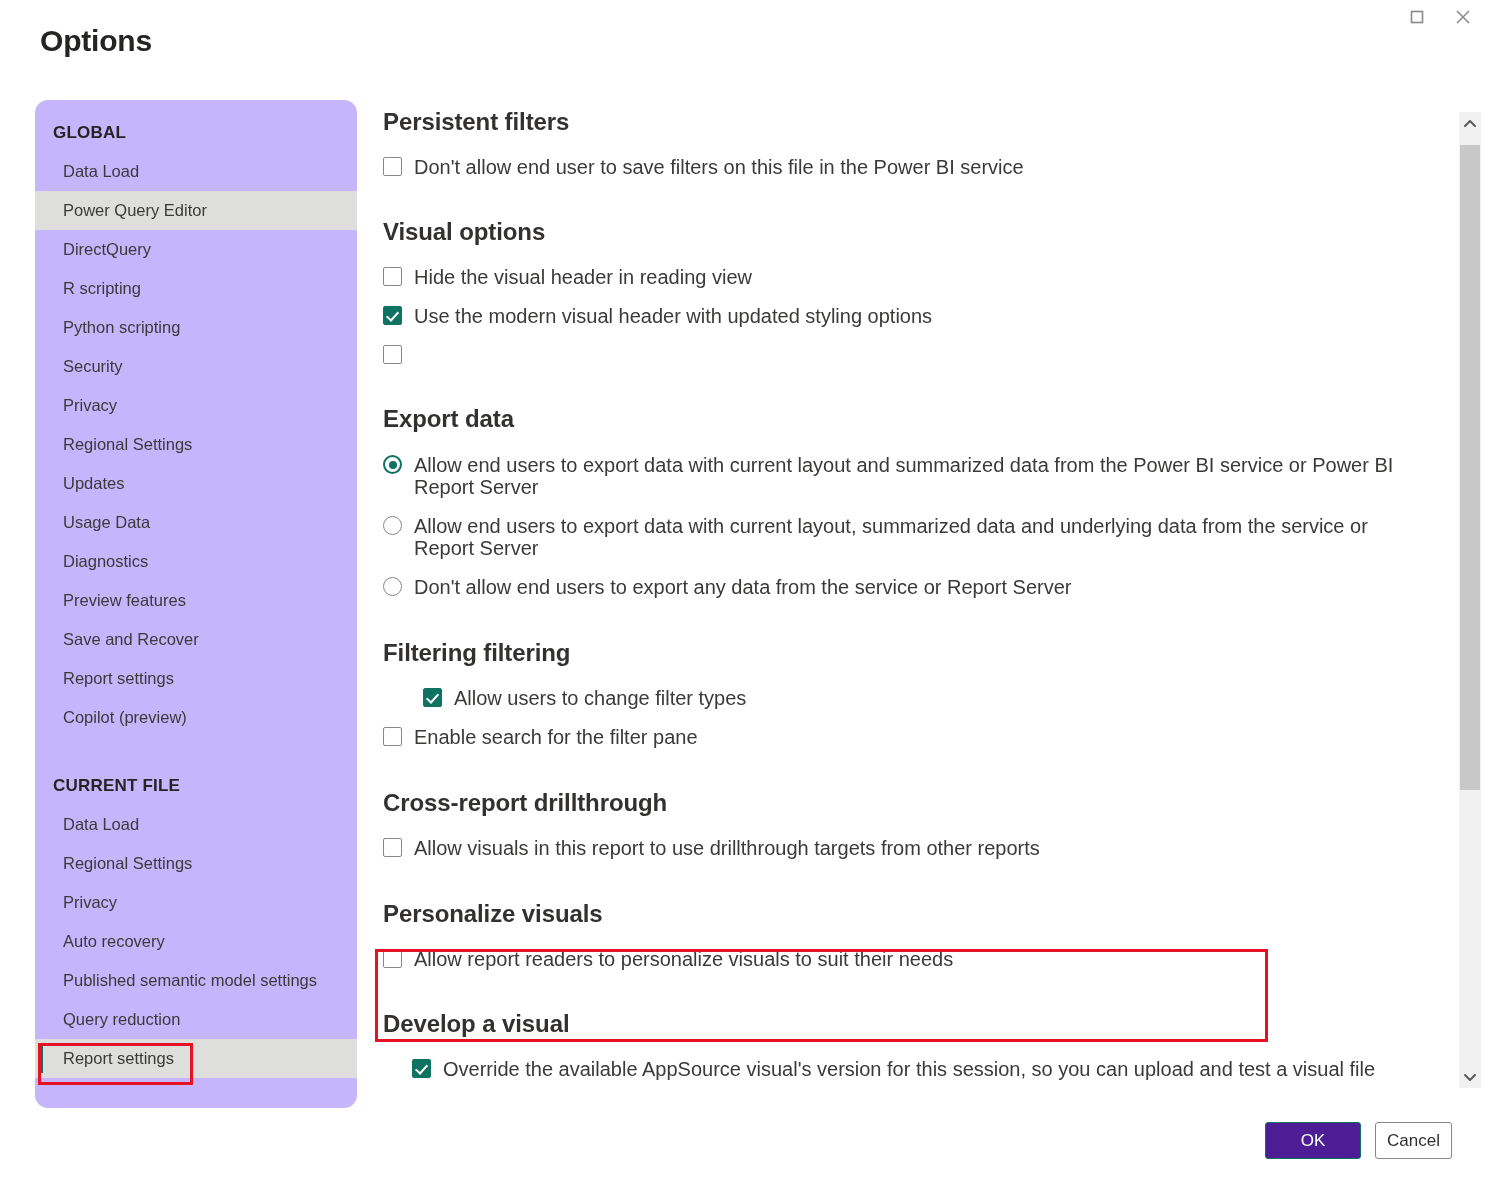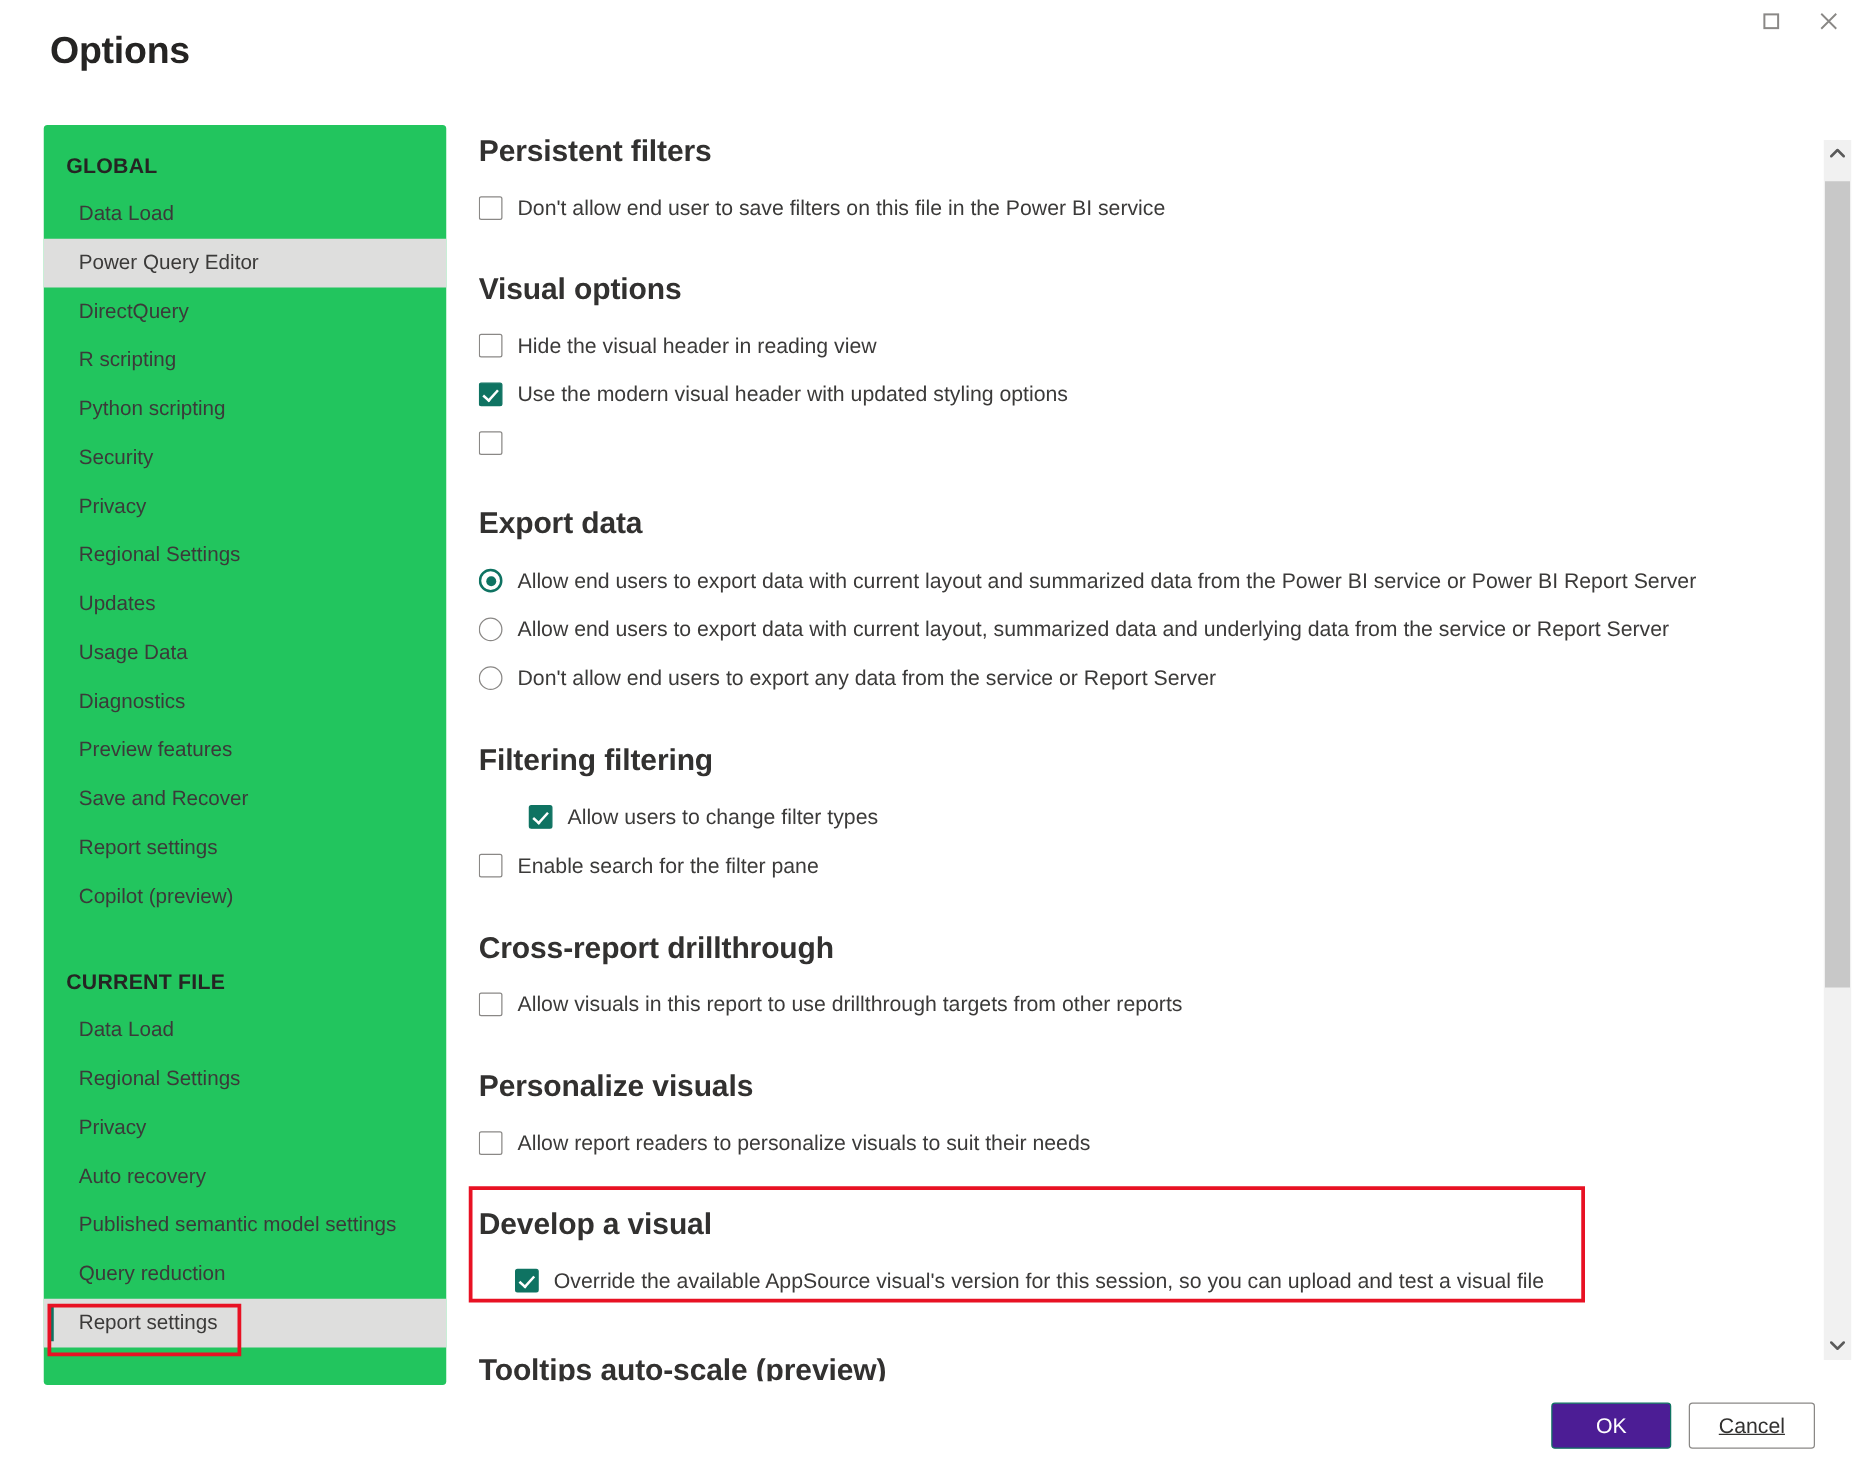--- a/index.html
+++ b/index.html
@@ -40,22 +40,22 @@
     font-weight: bold;
     color: #252423;
     letter-spacing: -0.2px;
   }
 
   
   .sidebar {
     position: absolute;
     left: 35px; top: 100px;
     width: 322px; height: 1008px;
-    background: #22c55e;
-    border-radius: 3px;
+    background: #c4b5fd;
+    border-radius: 13px;
     overflow: hidden;
   }
   .group-label {
     font-size: 17px;
     font-weight: bold;
     color: #252423;
     letter-spacing: 0.2px;
     padding: 0 0 0 18px;
     height: 38px;
     line-height: 38px;
@@ -100,21 +100,21 @@
   }
   .sec-head {
     font-size: 24px;
     font-weight: bold;
     color: #323130;
     letter-spacing: -0.1px;
   }
   .opt-row {
     display: flex;
     align-items: flex-start;
-    font-size: 17px;
+    font-size: 20px;
     color: #3b3a39;
     cursor: default;
   }
   .opt-label { line-height: 22px; }
 
   .cbx {
     flex: 0 0 auto;
     width: 19px; height: 19px;
     margin-right: 12px;
     margin-top: 1px;
@@ -207,25 +207,24 @@
     justify-content: center;
     cursor: default;
   }
   .btn-ok {
     width: 96px;
     background: #4c1d95;
     color: #ffffff;
     border: 1px solid #0f7362;
   }
   .btn-cancel {
-    width: 101px;
+    width: 77px;
     background: #ffffff;
     color: #323130;
     border: 1px solid #8a8886;
-    text-decoration: underline;
   }
 </style>
 </head>
 <body>
 
 <div id="app">
 
   <div class="win-controls">
     <div class="win-btn">
       <span>

